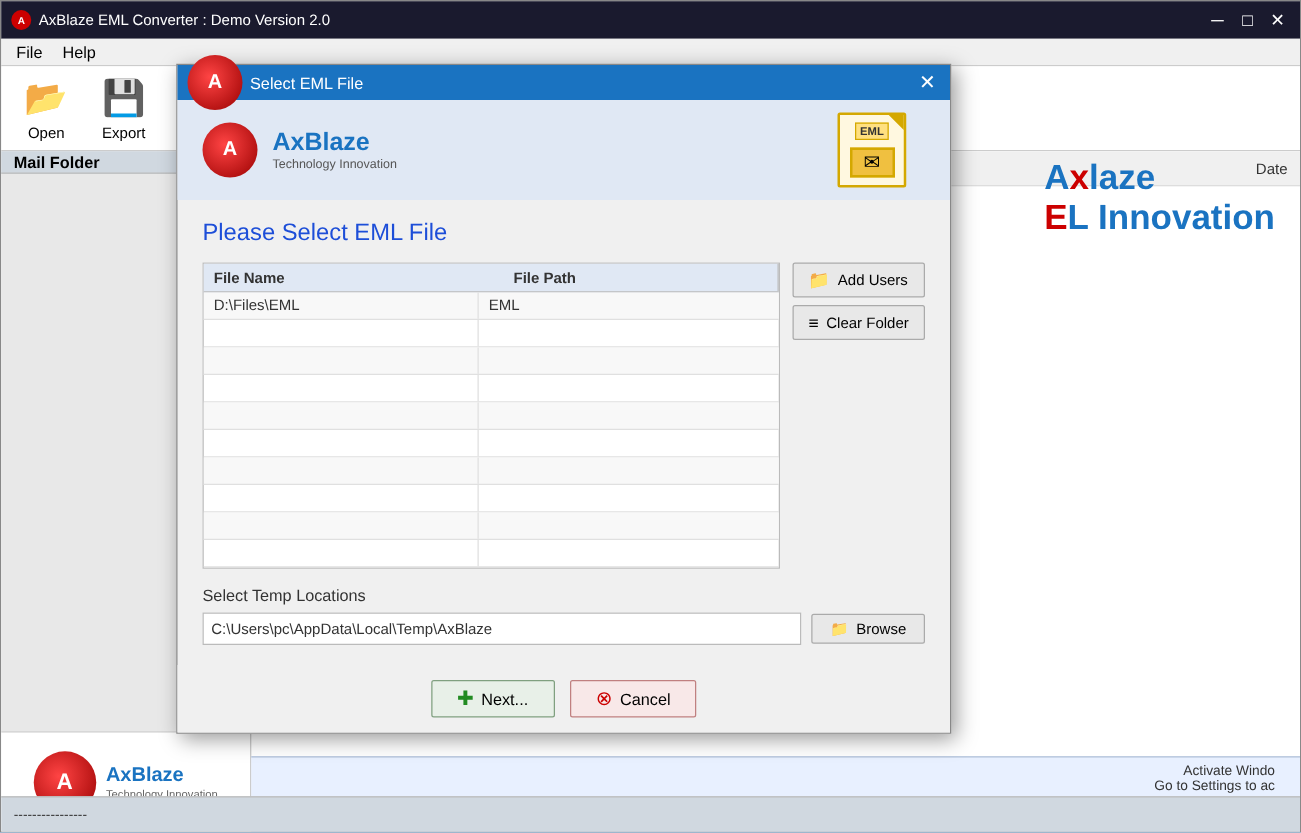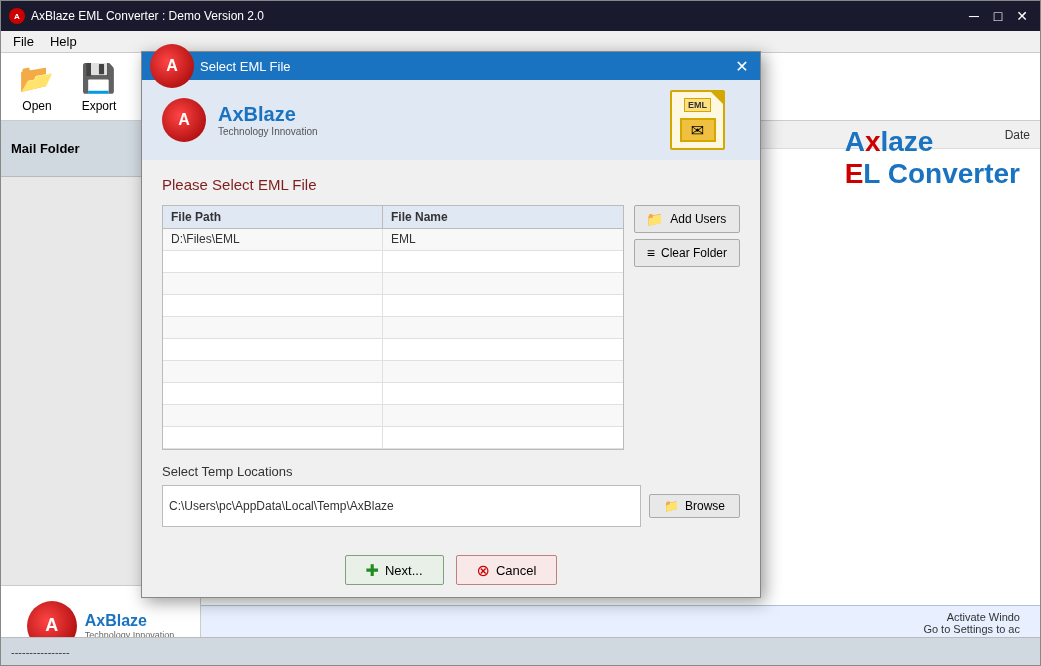--- a/index.html
+++ b/index.html
@@ -103,21 +103,21 @@
     }
     .sidebar {
       position: absolute;
       top: 0; left: 0; bottom: 0;
       width: 200px;
       background: #e8e8e8;
       border-right: 1px solid #ccc;
     }
     .sidebar-header {
       background: #d0d8e0;
-      padding: 20px 10px;
+      padding: 1px 10px;
       font-size: 13px;
       font-weight: bold;
       border-bottom: 1px solid #bbb;
     }
     .main-panel {
       position: absolute;
       top: 0; left: 200px; right: 0; bottom: 60px;
       background: white;
     }
     .main-panel-header {
@@ -311,22 +311,22 @@
       border: 2px solid #d4a800;
       display: flex; align-items: center; justify-content: center;
       font-size: 16px;
     }
 
     
     .modal-body {
       padding: 16px 20px;
     }
     .modal-instruction {
-      font-size: 15px;
-      color: #7f1d1d;
+      font-size: 19px;
+      color: #1d4ed8;
       margin-bottom: 12px;
       font-weight: 500;
     }
 
     
     .file-table-container {
       display: flex;
       gap: 10px;
     }
     .file-table {
@@ -391,21 +391,21 @@
       margin-bottom: 6px;
       font-weight: 500;
     }
     .temp-row {
       display: flex;
       gap: 8px;
       align-items: center;
     }
     .temp-input {
       flex: 1;
-      height: 42px;
+      height: 26px;
       border: 1px solid #bbb;
       background: white;
       padding: 0 6px;
       font-size: 12px;
       color: #333;
     }
     .browse-btn {
       background: #e8e8e8;
       border: 1px solid #aaa;
       border-radius: 2px;
@@ -499,21 +499,21 @@
         <div class="from-line">
           <span>ate : ------------</span>
         </div>
       </div>
     </div>
 
     <div class="blue-bar"></div>
 
     <div class="bg-header">
       <span style="color:#1a73c1;">A</span><span style="color:#cc0000;">x</span><span style="color:#1a73c1;">laze</span><br>
-      <span style="color:#cc0000;">E</span><span style="color:#1a73c1;">L Converter</span>
+      <span style="color:#cc0000;">E</span><span style="color:#1a73c1;">L Innovation</span>
     </div>
 
     <div class="bottom-logo">
       <div class="logo-circle">
         <span>A</span>
       </div>
       <div>
         <div class="logo-text">AxBlaze</div>
         <div class="logo-sub">Technology Innovation</div>
       </div>
@@ -562,22 +562,22 @@
       </div>
     </div>
 
     <div class="modal-body">
       <div class="modal-instruction">Please Select EML File</div>
 
       <div class="file-table-container">
         <div class="file-table">
 
           <div class="file-table-header">
+            <div class="file-table-header-cell name">File Name</div>
             <div class="file-table-header-cell path">File Path</div>
-            <div class="file-table-header-cell name">File Name</div>
           </div>
 
           <div class="file-table-row">
             <div class="file-table-cell path">D:\Files\EML</div>
             <div class="file-table-cell name">EML</div>
           </div>
 
           <div class="file-table-row">
               <div class="file-table-cell path">&nbsp;</div>
               <div class="file-table-cell name">&nbsp;</div>

